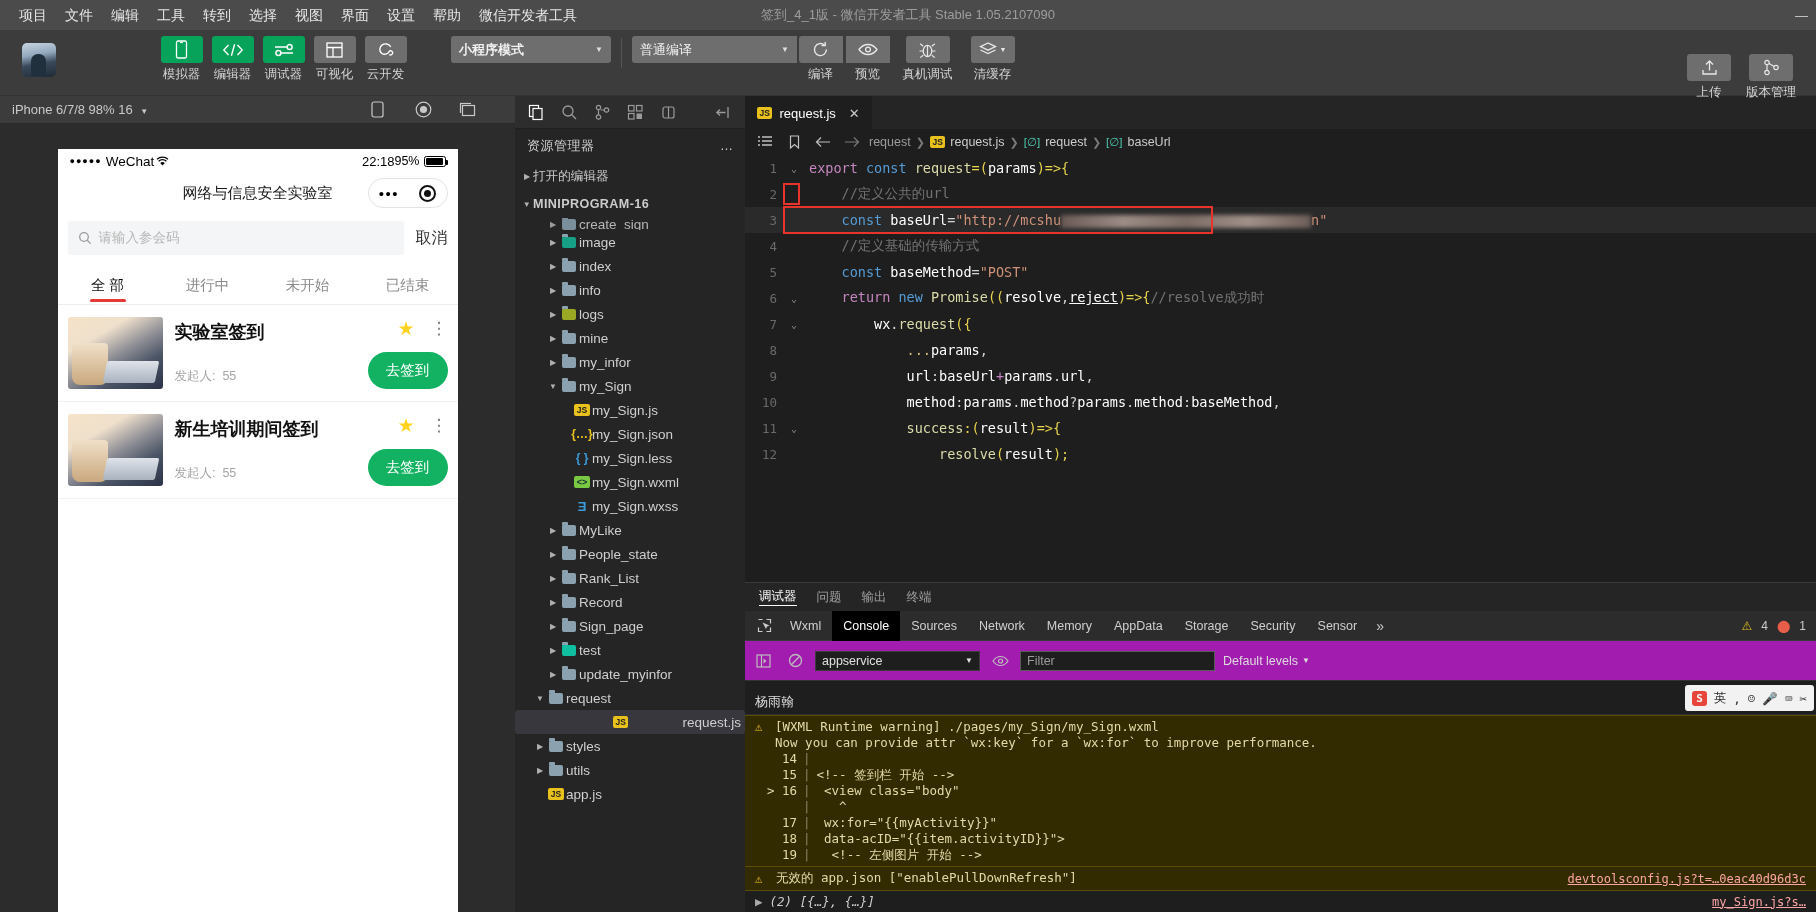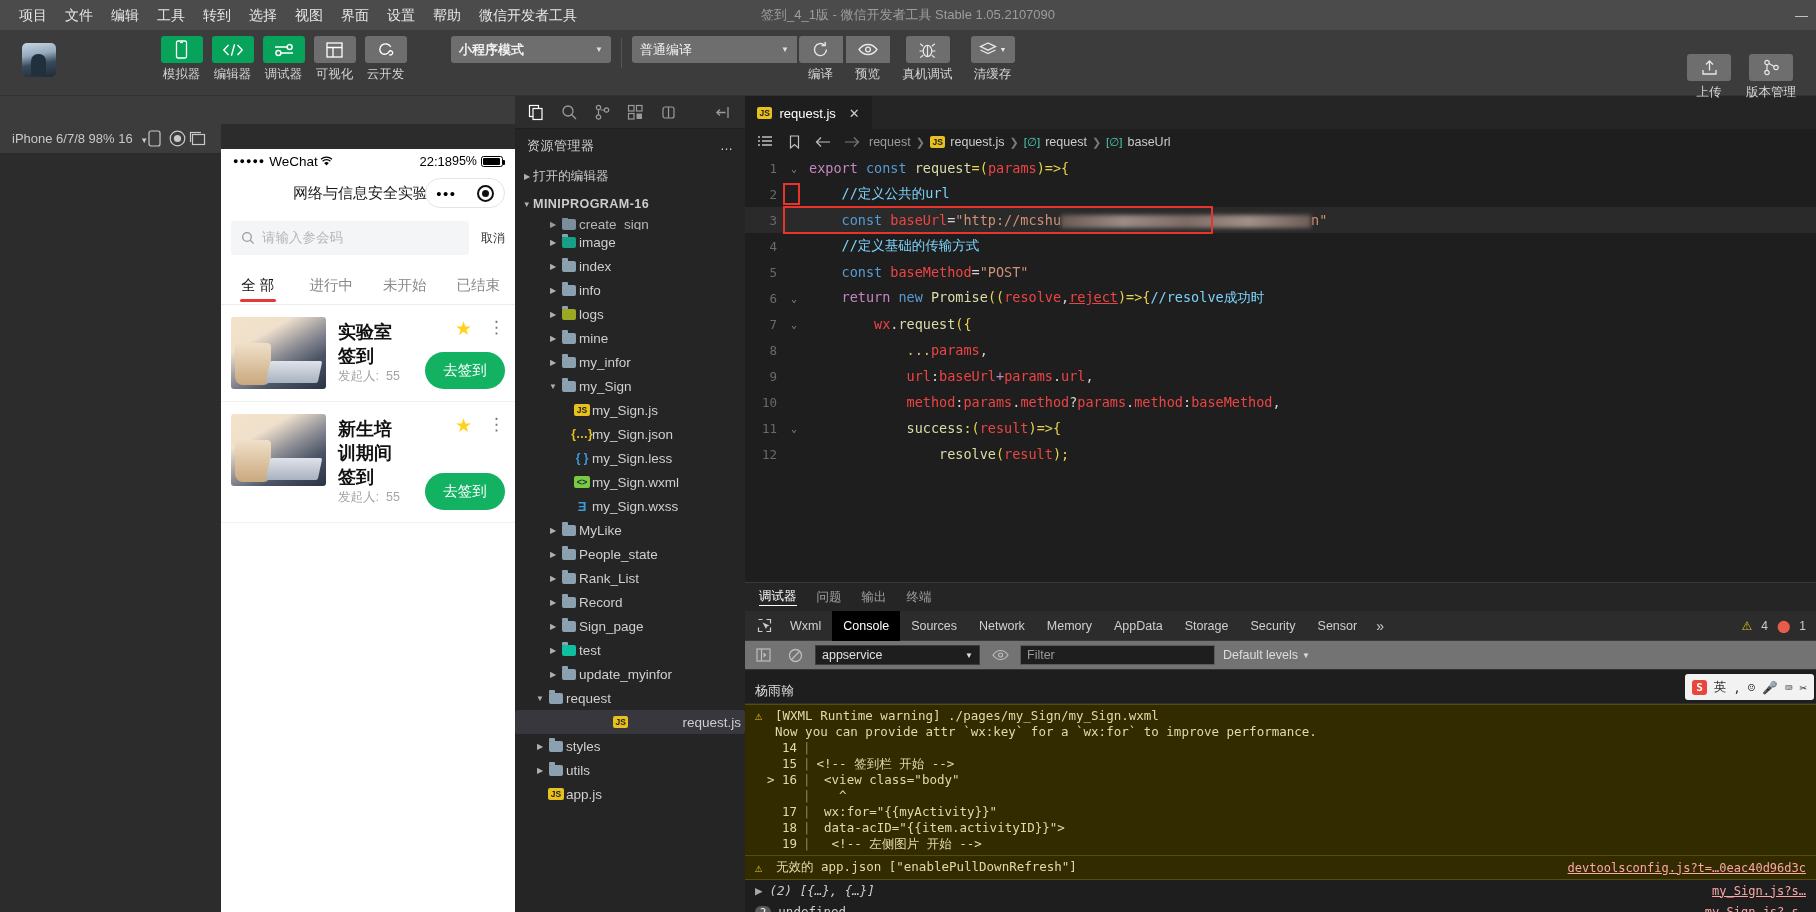--- a/index.html
+++ b/index.html
@@ -68,21 +68,21 @@
   .group-join .box { border-radius:0; }
   .group-join .iconbtn:first-child .box { border-radius:3px 0 0 3px; }
   .group-join .iconbtn:last-child .box { border-radius:0 3px 3px 0; }
 
   .right-tools { position:absolute; right:14px; top:24px; display:flex; }
 
   
   .main { flex:1; display:flex; min-height:0; }
 
   
-  .simcol { width:515px; background:#2c2c2c; display:flex; flex-direction:row; flex:none;margin-top:28px;}
+  .simcol { width:515px; background:#2c2c2c; display:flex; flex-direction:column; flex:none;}
   .simbar {
     height:30px; background:#3c3c3c; display:flex; align-items:center; padding:0 12px;
     color:#c9c9c9; font-size:13px; border-bottom:1px solid #2a2a2a;
   }
   .simbar .dev { flex:none; }
   .simbar .sp { flex:1; }
   .simbar .ic { width:44px; text-align:center; color:#c8c8c8; }
   .phone {
     width:400px; margin:25px auto 0 auto; background:#fff; height:100%;
     position:relative; color:#000;
@@ -109,21 +109,21 @@
   .capsule .circ { width:17px; height:17px; border:2px solid #111; border-radius:50%;
       display:flex;align-items:center;justify-content:center;}
   .capsule .circ b{width:7px;height:7px;background:#111;border-radius:50%;display:block;}
 
   .searchrow { display:flex; align-items:center; padding:8px 10px 8px 10px; }
   .searchbox {
     flex:1; height:34px; background:#f4f5f7; border-radius:3px; display:flex; align-items:center;
     padding:0 10px; color:#b6b6b6; font-size:13.5px;
   }
   .searchbox .mag { margin-right:7px; color:#9b9b9b; display:flex; }
-  .cancel { margin-left:12px; font-size:12px; color:#333; }
+  .cancel { margin-left:12px; font-size:16px; color:#333; }
 
   .tabs { display:flex; border-bottom:1px solid #ececec; }
   .tabs .t {
     flex:1; text-align:center; font-size:14.5px; color:#8a8a8a; padding:13px 0 9px 0; position:relative;
   }
   .tabs .t.active { color:#111; }
   .tabs .t.active::after {
     content:""; position:absolute; left:50%; transform:translateX(-50%); bottom:2px;
     width:36px; height:3px; background:#e53935; border-radius:2px;
   }
@@ -209,24 +209,24 @@
   .bcic { width:24px; display:flex; align-items:center; justify-content:center; color:#c0c0c0; }
   .bcsym { color:#4ec9b0; font-size:11.5px; }
   .chev { color:#7a7a7a; font-size:11px; }
   .code { flex:1; overflow:hidden; position:relative; font-family:"DejaVu Sans Mono", monospace; font-size:13.5px; }
   .cline { display:flex; height:26px; align-items:center; }
   .gutter { width:40px; text-align:right; padding-right:8px; color:#6a6a6a; font-size:12.5px; flex:none; }
   .fold { width:18px; text-align:center; color:#999; font-size:10px; flex:none; }
   .ctext { white-space:pre; padding-left:6px; }
   .c-kw { color:#569cd6; }
   .c-kw2 { color:#c586c0; }
-  .c-var { color:#ef4444; }
+  .c-var { color:#ffffff; }
   .c-fn { color:#dcdcaa; }
   .c-str { color:#ce9178; }
-  .c-cmt { color:#7dd3fc; }
+  .c-cmt { color:#737373; }
   .c-pun { color:#d4d4d4; }
   .c-yel { color:#e8d44d; }
   .c-pink { color:#c586c0; }
   .c-or { color:#d7ba7d; }
   .hl-row { background:#2a2a2a; }
   .redbox { position:absolute; border:2px solid #e8342a; pointer-events:none; }
   .blurred {
     background:linear-gradient(90deg,#6a5a56,#9c8c86,#7d6c66,#a09088,#6d5d58);
     filter:blur(2.2px); display:inline-block; height:13px; vertical-align:middle;
   }
@@ -240,21 +240,21 @@
     border-bottom:1px solid #3a3a3a; position:relative;
   }
   .devtabs .dtb { padding:0 11px; height:30px; display:flex; align-items:center; font-size:12.5px; color:#cfcfcf; }
   .devtabs .dtb.act { background:#000; color:#fff; }
   .devtabs .cursoric { width:30px; display:flex; align-items:center; justify-content:center; color:#ccc; }
   .devtabs .more { padding:0 8px; color:#ccc; font-size:14px; }
   .devtabs .warn { margin-left:auto; display:flex; align-items:center; gap:9px; font-size:12px; padding-right:6px;}
   .wtri { color:#e8c11c; }
   .werr { color:#e85c4a; }
   .confbar {
-    height:29px; background:#737373; display:flex; align-items:center; gap:8px; padding:0 6px;
+    height:40px; background:#a21caf; display:flex; align-items:center; gap:8px; padding:0 6px;
     border-bottom:1px solid #333; font-size:12.5px; color:#ccc;
   }
   .confbar .cb { width:24px; display:flex; align-items:center; justify-content:center; color:#bdbdbd; }
   .ctxsel {
     width:165px; height:20px; border:1px solid #3c3c3c; background:#1e1e1e; display:flex;
     align-items:center; justify-content:space-between; padding:0 6px; color:#e0e0e0;
   }
   .filterbox {
     width:195px; height:20px; border:1px solid #5a5a5a; background:#1e1e1e; color:#9a9a9a;
     display:flex; align-items:center; padding:0 6px;

